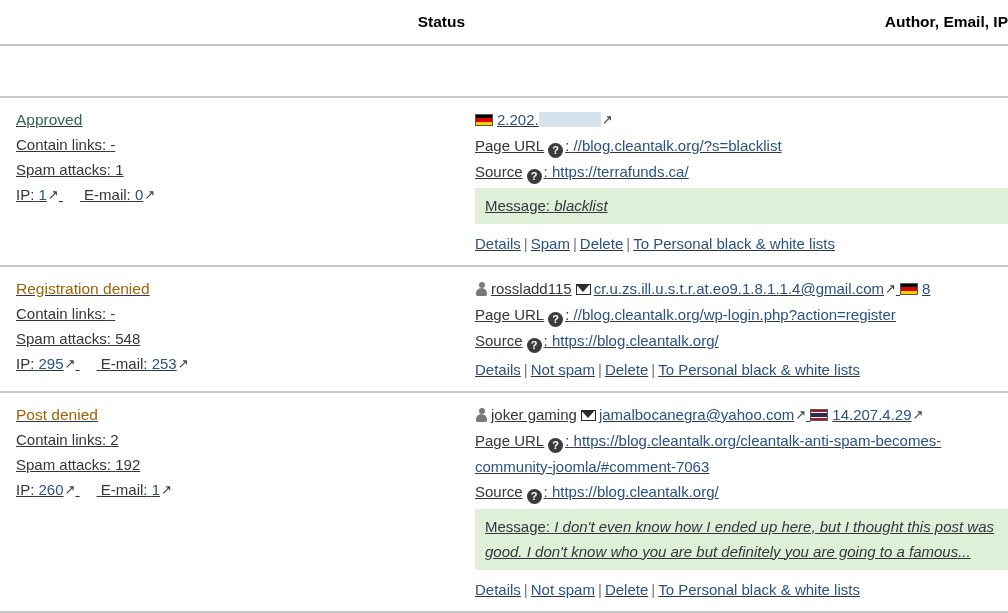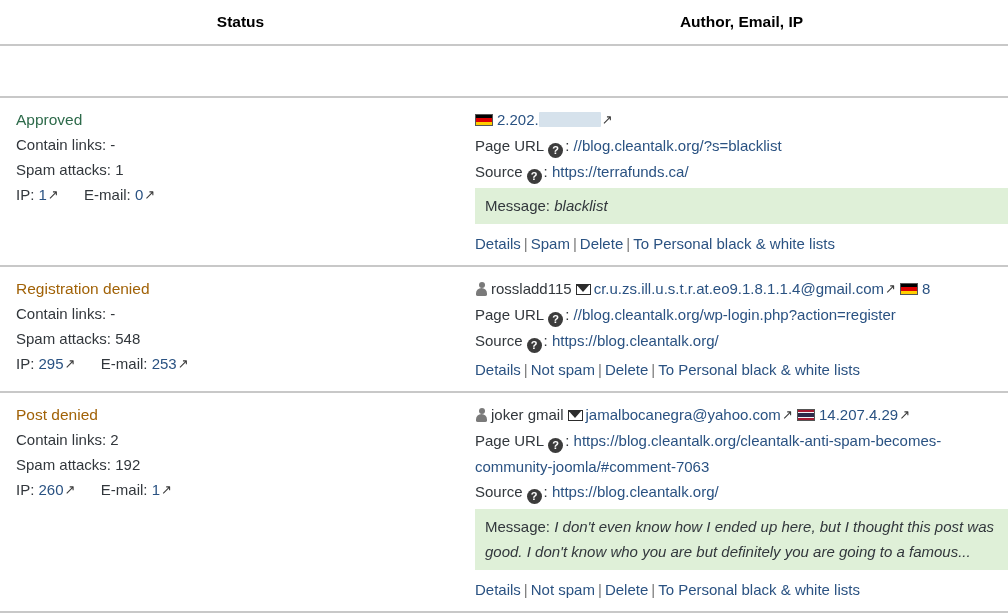--- a/index.html
+++ b/index.html
@@ -12,21 +12,21 @@
     color: #32373c;
   }
 
   .log-table { width: 1008px; border-collapse: collapse; table-layout: fixed; }
 
   .col-status { width: 465px; }
   .col-author { width: 543px; margin-top: 41px; }
 
   
   thead th {
-    text-align: center;
+    text-align: right;
     font-size: 15.5px;
     font-weight: bold;
     color: #000000;
     padding: 13px 0 13px 16px;
     background: #ffffff;
     border-bottom: 2px solid #c8c8c8;
     vertical-align: top;
     white-space: nowrap;
   }
   thead th.col-author { padding-left: 10px; }
@@ -38,20 +38,21 @@
     background: #ffffff;
     padding: 0;
   }
 
   
   tbody tr.data-row > td {
     vertical-align: top;
     border-bottom: 2px solid #c8c8c8;
     background: #ffffff;
     padding: 9px 0 9px 16px;
+    text-decoration: underline;
   }
   tbody tr.data-row > td.cell-author { padding-left: 10px; padding-right: 4px; overflow: hidden; }
 
   .status-line {
     font-size: 15px;
     line-height: 25px;
     white-space: nowrap;
   }
   .status-name { font-size: 15.5px; }
   .status-approved { color: #2d6a4a; }
@@ -307,21 +308,21 @@
         <div class="meta-line">
           <span>IP:</span>
           <a class="lnk" href="#">260</a><span class="ext-arrow">↗</span>
           <span class="sep"></span>
           <span>E-mail:</span>
           <a class="lnk" href="#">1</a><span class="ext-arrow">↗</span>
         </div>
       </td>
       <td class="cell-author">
         <div class="author-row">
-          <span class="icon-person"></span><span class="author-name">joker gmail</span><span class="icon-envelope"></span><a class="lnk" href="#">jamalbocanegra@yahoo.com</a><span class="ext-arrow">↗</span>
+          <span class="icon-person"></span><span class="author-name">joker gaming</span><span class="icon-envelope"></span><a class="lnk" href="#">jamalbocanegra@yahoo.com</a><span class="ext-arrow">↗</span>
           <span class="flag flag-th"></span><a class="lnk" href="#">14.207.4.29</a><span class="ext-arrow">↗</span>
         </div>
         <div class="url-row wrap">
           <span>Page URL</span><span class="icon-help">?</span><span>:</span>
           <a class="lnk" href="#">https://blog.cleantalk.org/cleantalk-anti-spam-becomes-community-joomla/#comment-7063</a>
         </div>
         <div class="url-row">
           <span>Source</span><span class="icon-help">?</span><span>:</span>
           <a class="lnk" href="#">https://blog.cleantalk.org/</a>
         </div>

